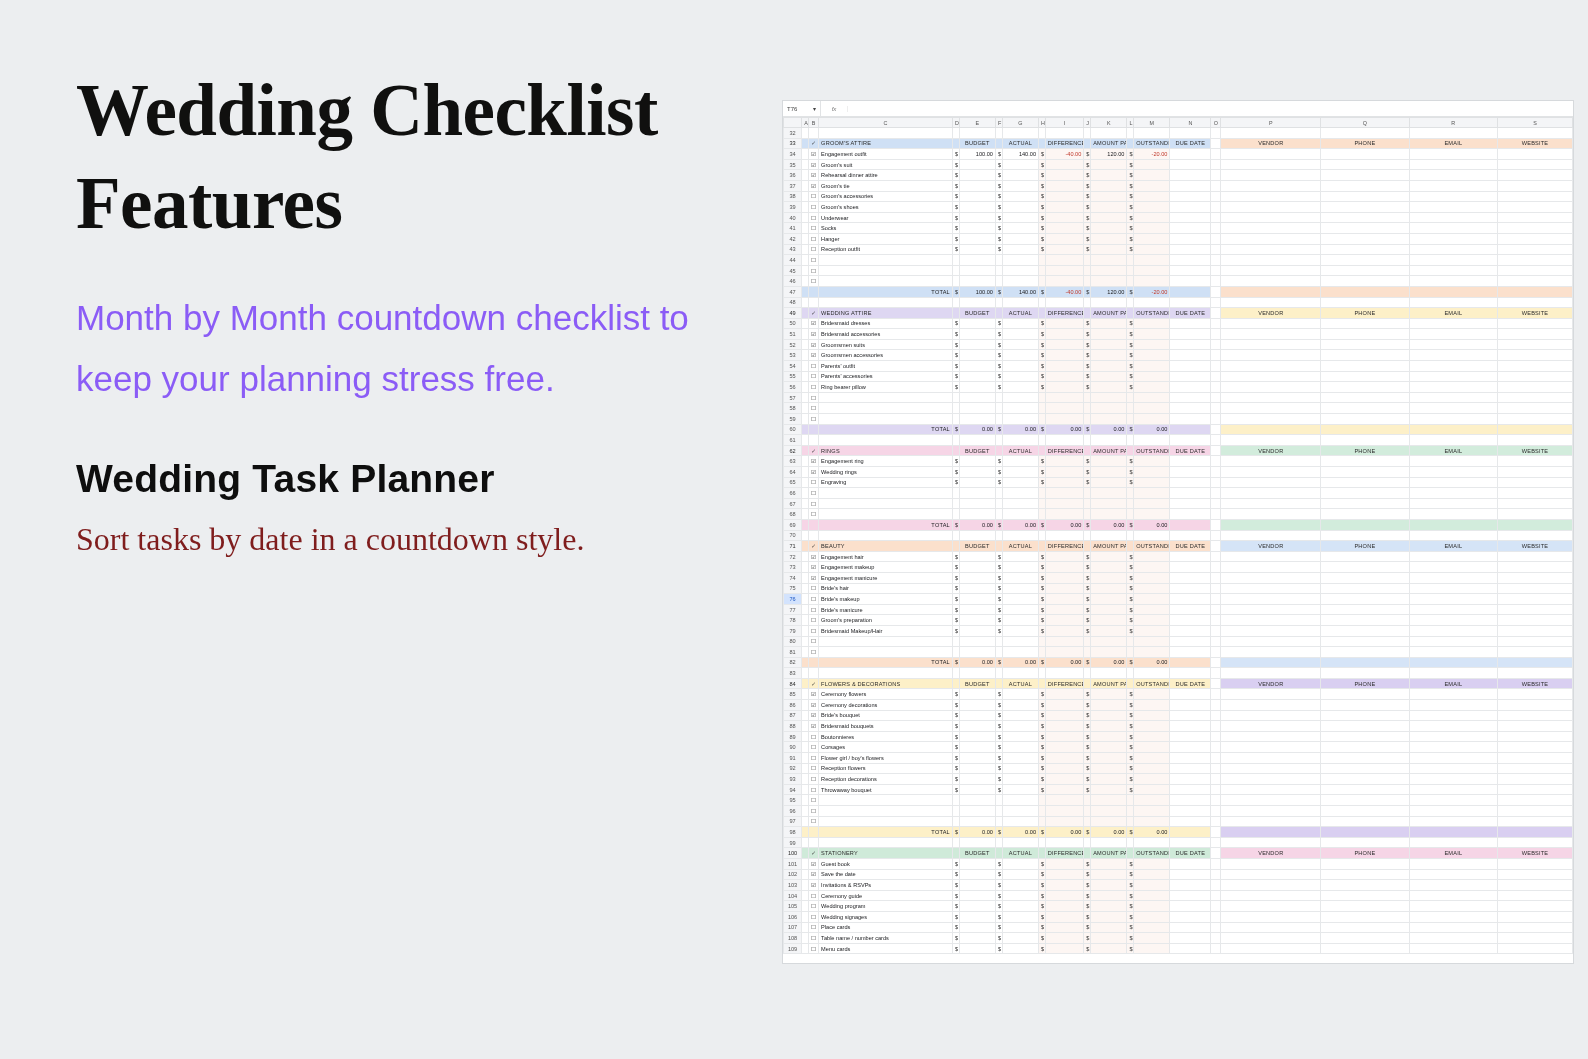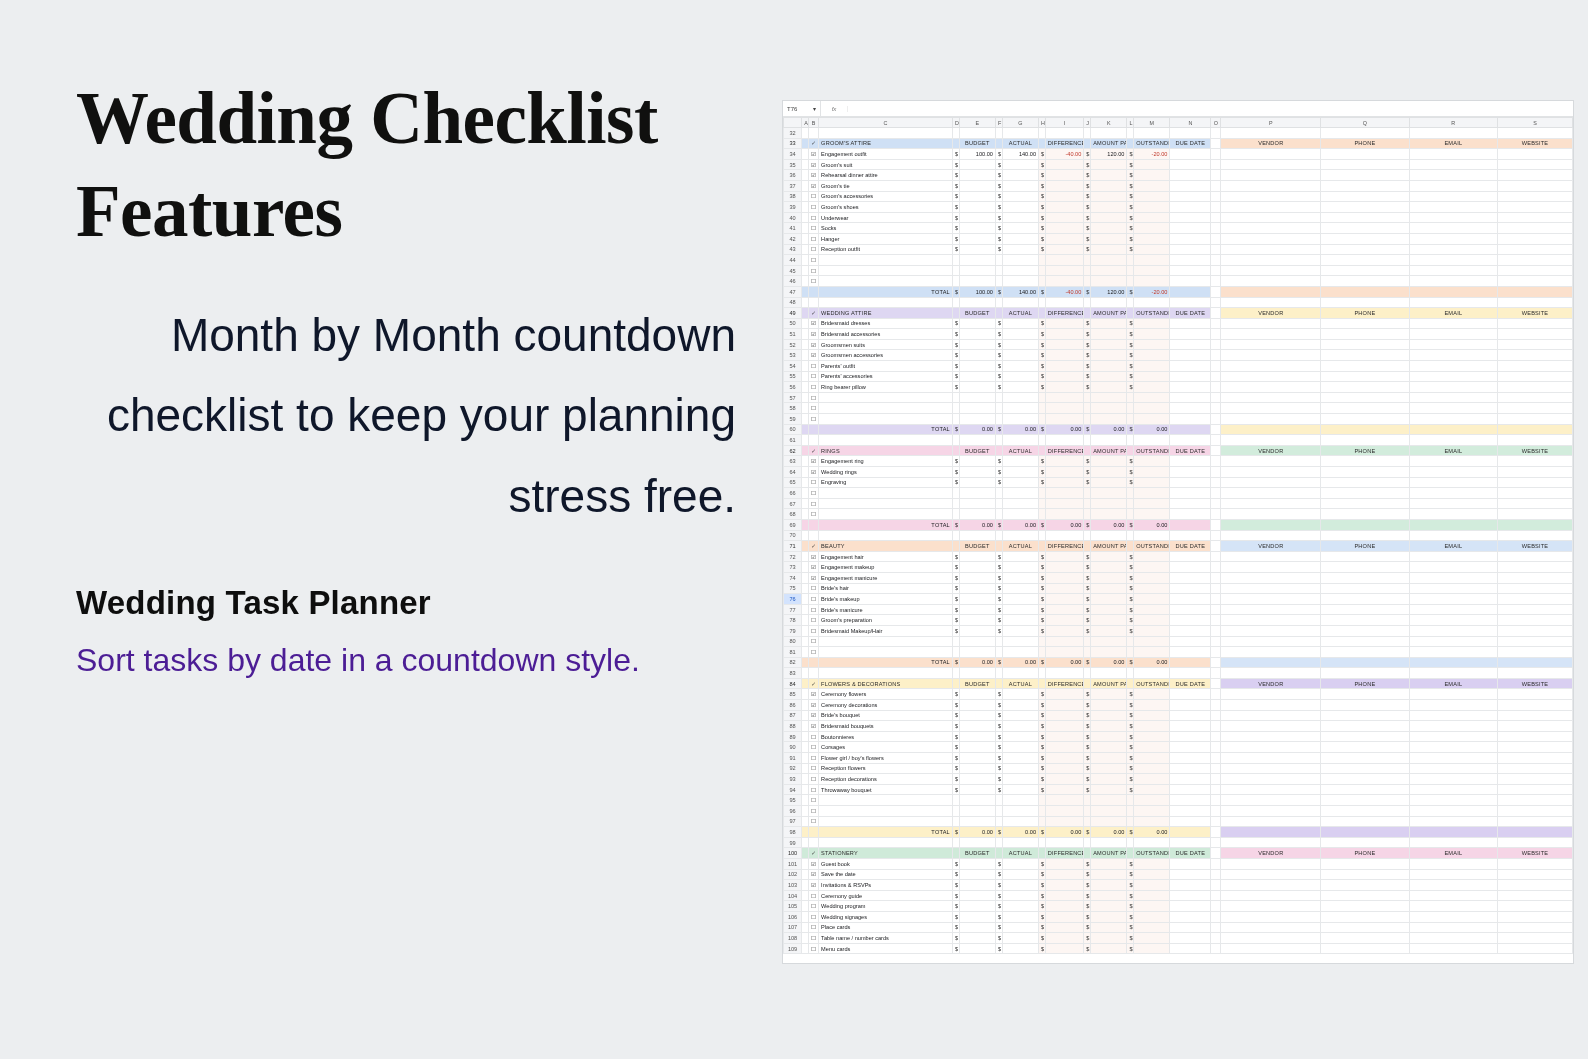--- a/index.html
+++ b/index.html
@@ -15,53 +15,53 @@
     position: relative;
     width: 1588px;
     height: 1059px;
     background: #eceef0;
   }
 
   
   .left {
     position: absolute;
     left: 76px;
-    top: 72px;
+    top: 64px;
     width: 660px;
   }
   .headline {
     font-family: "Liberation Serif", serif;
     font-weight: bold;
     font-size: 73px;
     line-height: 1.28;
     letter-spacing: -0.5px;
     color: #10100f;
     margin: 0 0 36px 0;
     white-space: pre-line;
   }
   .para {
-    font-size: 46px;
+    font-size: 35px;
     line-height: 1.75;
-    color: #0f172a;
+    color: #8b5cf6;
     margin: 0 0 48px 0;
     font-weight: 400;
-    text-align: right;
   }
   .feat-title {
-    font-size: 33px;
+    font-size: 39px;
     font-weight: bold;
     color: #0e0e0e;
     margin: 0 0 10px 0;
     letter-spacing: 0.2px;
   }
   .feat-body {
     font-size: 32px;
     line-height: 1.75;
-    color: #4c1d95;
+    color: #7f1d1d;
     margin: 0 0 44px 0;
+    font-family: Liberation Serif, serif;
   }
 
   
   .sheet {
     position: absolute;
     left: 782px;
     top: 100px;
     width: 790px;
     height: 862px;
     background: #ffffff;

